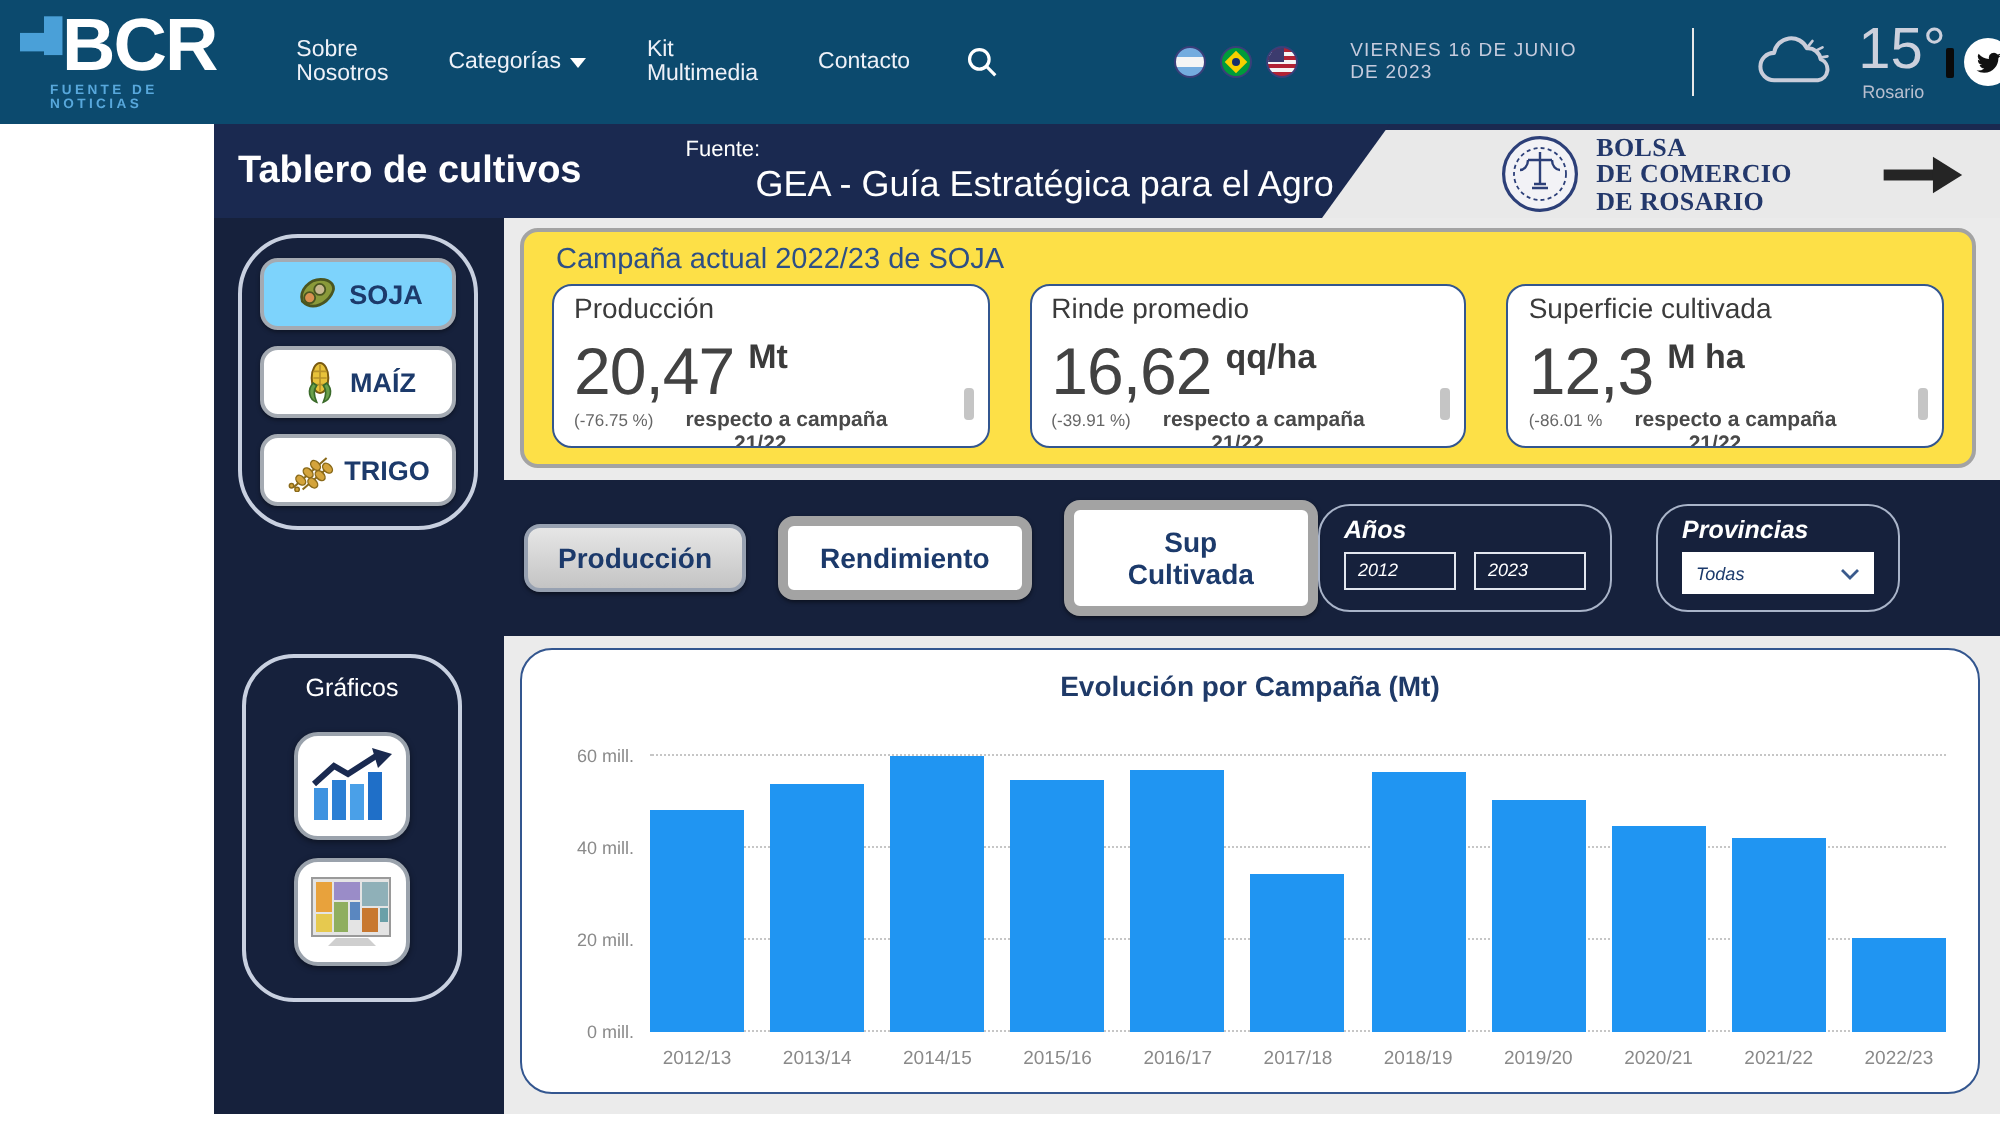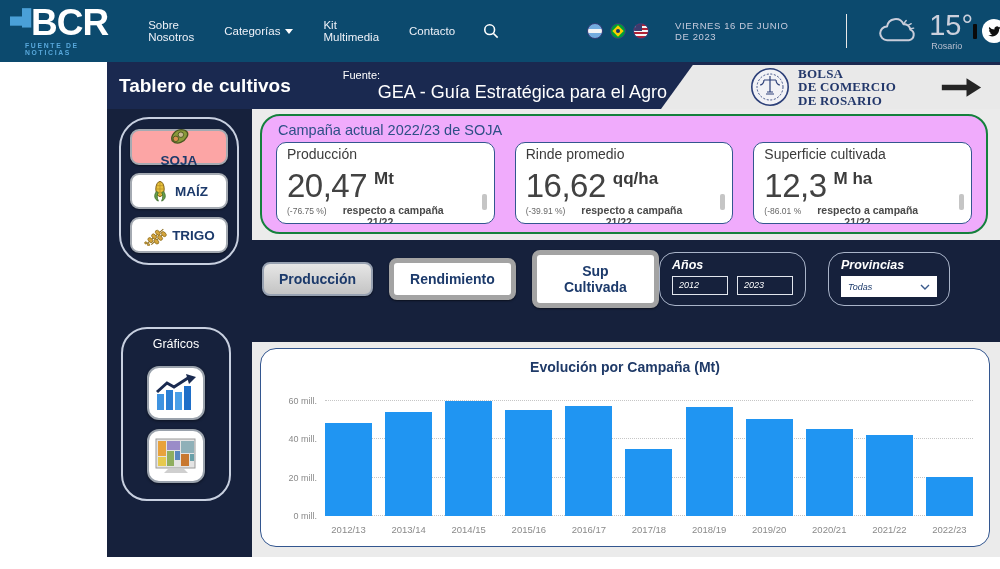--- a/index.html
+++ b/index.html
@@ -53,34 +53,34 @@
   .header-arrow { margin-left:44px; display:flex; cursor:pointer; }
 
   
   .dash-body { flex:1; display:flex; }
   .sidebar { width:145px; flex-shrink:0; }
   .crops-box { margin:8px 0 0 12px; width:120px; border:2px solid #c8d0e0; border-radius:30px;
                padding:10px 0; display:flex; flex-direction:column; align-items:center; gap:8px; }
   .crop-btn { width:98px; height:36px; border-radius:9px; background:#fff; border:2px solid #a4aab2;
               box-shadow:0 1px 2px rgba(0,0,0,.4); display:flex; align-items:center; justify-content:center;
               gap:5px; cursor:pointer; }
-  .crop-btn.selected { background:#fca5a5;flex-direction:column; }
+  .crop-btn.selected { background:#7dd3fc; }
   .crop-label { font-size:13.5px; font-weight:bold; color:#1c3a6b; }
   .graficos-box { margin:62px 0 0 14px; width:110px; border:2px solid #c8d0e0; border-radius:26px;
                   padding:8px 0 16px; display:flex; flex-direction:column; align-items:center; }
   .graficos-label { color:#fff; font-size:12.5px; margin-bottom:6px; }
   .icon-btn { width:58px; height:54px; background:#fff; border:2px solid #9aa2ac; border-radius:12px;
               display:flex; align-items:center; justify-content:center; margin-top:9px; cursor:pointer;
               box-shadow:0 1px 3px rgba(0,0,0,.45); }
 
   .main { flex:1; display:flex; flex-direction:column; }
 
   
   .kpi-section { height:131px; background:#ebebeb; padding:5px 12px 6px 8px; flex-shrink:0; }
-  .kpi-panel { height:100%; background:#f0abfc; border:2px solid #15803d; border-radius:20px; padding:3px 14px; }
+  .kpi-panel { height:100%; background:#fde047; border:2px solid #a3a3a3; border-radius:9px; padding:3px 14px; }
   .kpi-title { color:#2d4f86; font-size:14.5px; margin:3px 0 4px 2px; }
   .kpi-cards { display:flex; gap:20px; }
   .kpi-card { flex:1; height:82px; background:#fff; border:1.6px solid #33568f; border-radius:10px;
               padding:3px 10px 0; position:relative; overflow:hidden; }
   .kpi-label { font-size:14px; color:#3b3b3b; }
   .kpi-valrow { display:flex; align-items:flex-start; margin-top:7px; }
   .kpi-value { font-size:33px; color:#424242; letter-spacing:-0.5px; line-height:1.05; }
   .kpi-unit { font-size:17px; font-weight:bold; color:#3b3b3b; margin-left:7px; }
   .kpi-deltarow { display:flex; align-items:baseline; margin-top:0; }
   .kpi-delta { font-size:8.5px; color:#666; }
@@ -98,21 +98,21 @@
   .filter-box.anos { margin-left:auto; width:150px; }
   .filter-box.prov { margin-left:22px; margin-right:50px; width:122px; }
   .filter-label { color:#fff; font-size:12.5px; font-weight:bold; }
   .year-inputs { display:flex; gap:9px; margin-top:4px; }
   .year-input { width:56px; height:19px; border:1.5px solid #e2e6ee; color:#fff; font-size:9px;
                 line-height:17px; padding-left:6px; background:transparent; }
   .prov-select { margin-top:4px; width:96px; height:21px; background:#fff; display:flex; align-items:center;
                  justify-content:space-between; padding:0 7px; font-size:9px; color:#1c3a6b; cursor:pointer; }
 
   
-  .chart-section { flex:1; background:#ebebeb; padding:6px 10px 10px 8px;margin-top:24px; }
+  .chart-section { flex:1; background:#ebebeb; padding:6px 10px 10px 8px; }
   .chart-card { width:100%; height:100%; background:#fff; border:1.5px solid #33568f; border-radius:16px; position:relative; }
   .chart-title { text-align:center; margin-top:10px; font-size:14px; font-weight:bold; color:#1f3a68; }
   .chart-plot { position:absolute; left:64px; right:16px; top:42px; bottom:30px; }
   .gridline { position:absolute; left:0; right:0; border-top:1px dotted #c6c6c6; height:0; }
   .ytick { position:absolute; left:-56px; top:-5px; width:48px; text-align:right; font-size:9px; color:#8a8a8a; }
   .bars { position:absolute; left:0; right:0; top:0; bottom:0; display:flex; justify-content:space-between;
           align-items:flex-end; }
   .bar-slot { width:47px; height:100%; position:relative; display:flex; align-items:flex-end; }
   .bar { width:100%; }
   .xtick { position:absolute; bottom:-19px; left:50%; transform:translateX(-50%); font-size:9.5px; color:#8a8a8a; white-space:nowrap; }

